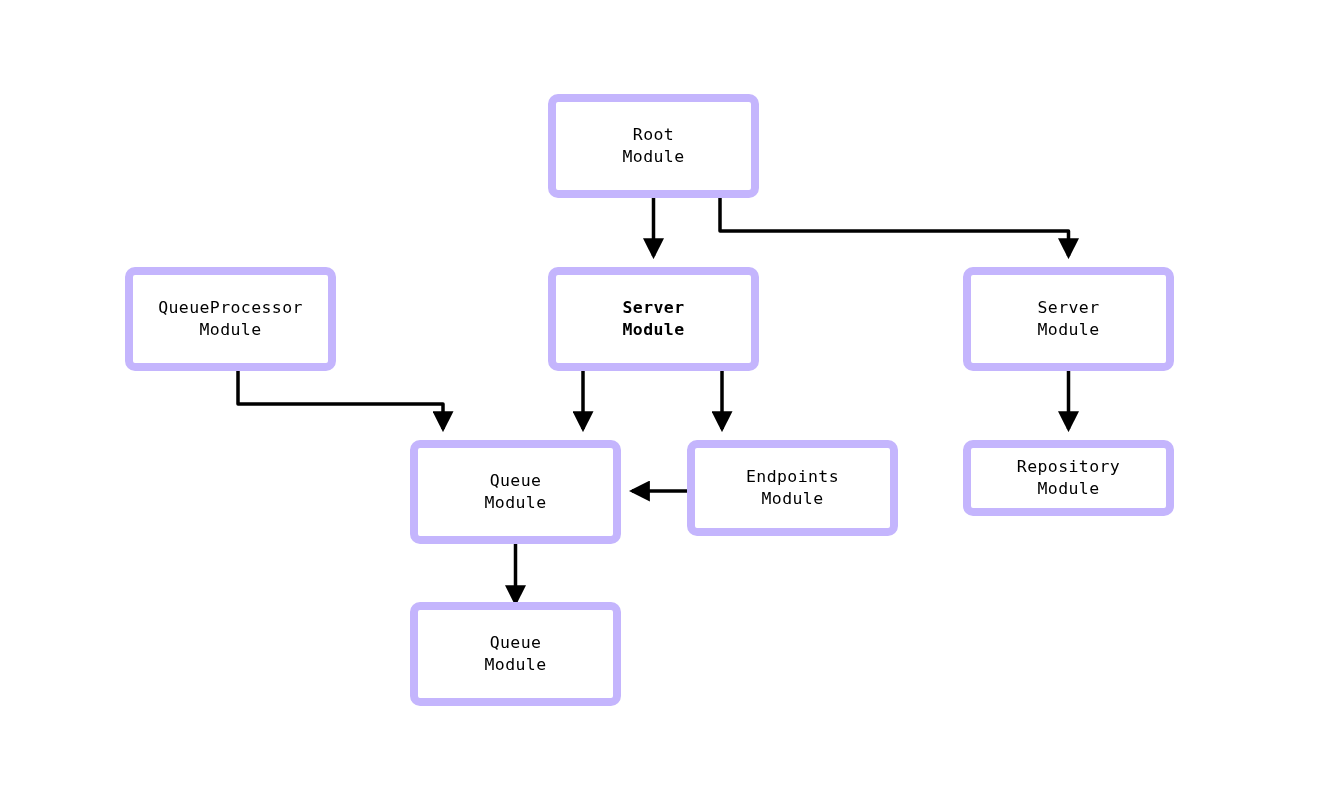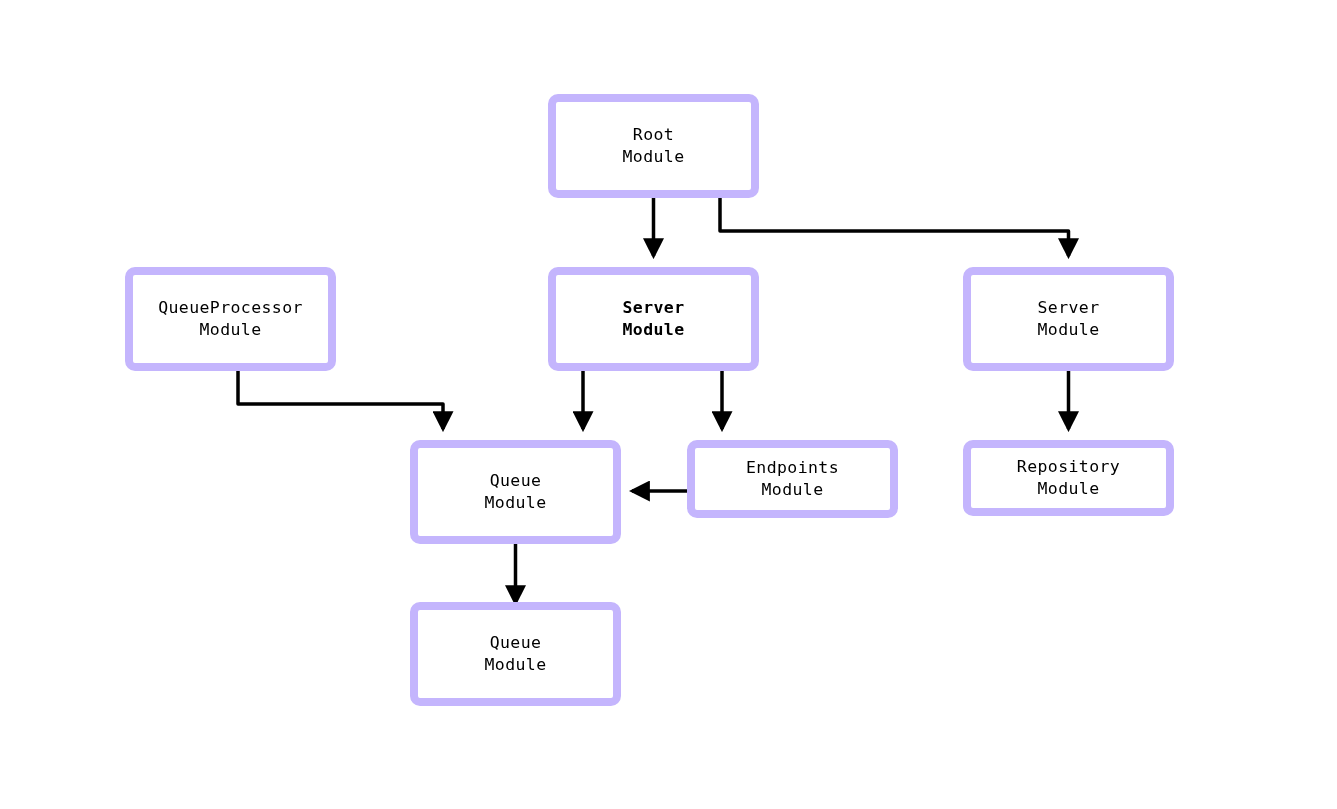--- a/index.html
+++ b/index.html
@@ -94,21 +94,21 @@
   <div class="node" style="left:963px;top:267px;width:211px;height:104px;">
     <span class="l1">Server</span>
     <span class="l2">Module</span>
   </div>
 
   <div class="node" style="left:410px;top:440px;width:211px;height:104px;">
     <span class="l1">Queue</span>
     <span class="l2">Module</span>
   </div>
 
-  <div class="node" style="left:687px;top:440px;width:211px;height:78px;">
+  <div class="node" style="left:687px;top:440px;width:211px;height:96px;">
     <span class="l1">Endpoints</span>
     <span class="l2">Module</span>
   </div>
 
   <div class="node" style="left:963px;top:440px;width:211px;height:76px;">
     <span class="l1">Repository</span>
     <span class="l2">Module</span>
   </div>
 
   <div class="node" style="left:410px;top:602px;width:211px;height:104px;">

